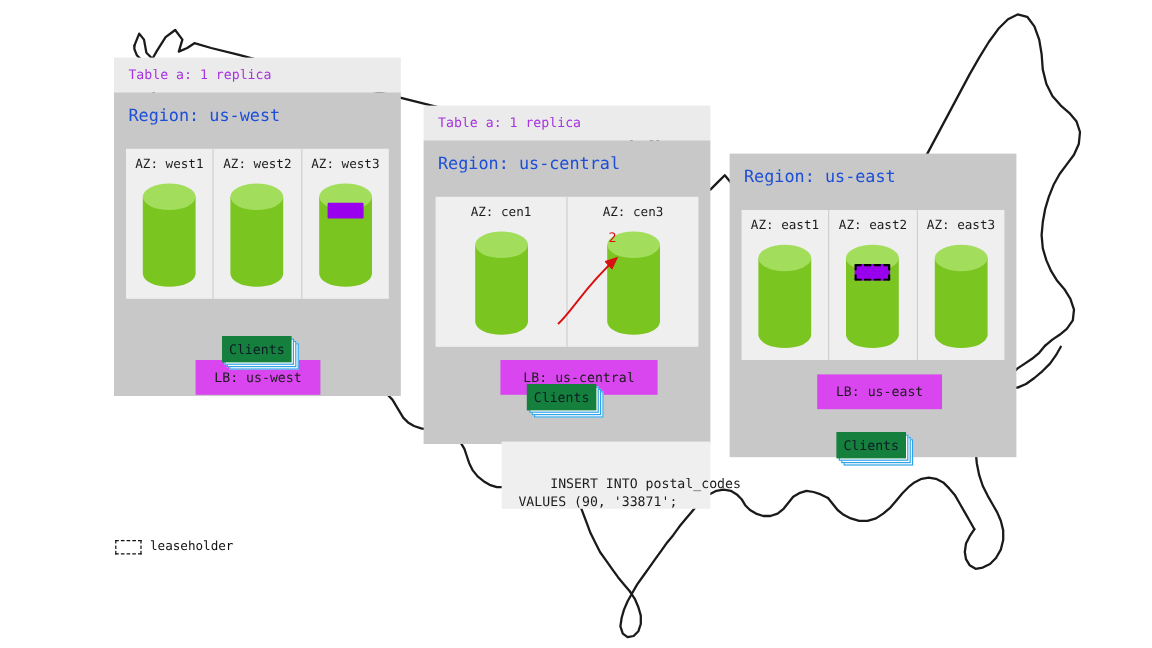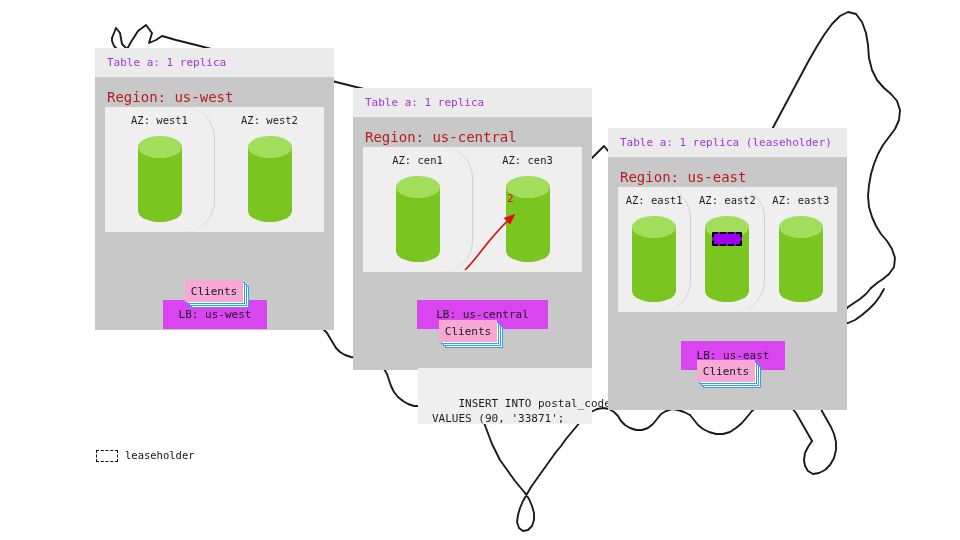--- a/index.html
+++ b/index.html
@@ -15,27 +15,27 @@
 
   
   .region-panel{position:absolute;box-sizing:border-box;}
   .panel-header{
     background:#ebebeb;color:#a733e0;
     font-size:11px;line-height:11px;
     padding:9px 0 9px 12px;letter-spacing:0px;white-space:nowrap;
   }
   .panel-body{background:#c8c8c8;}
   .region-title{
-    color:#b91c1c;font-size:14px;line-height:14px;
-    padding:13px 0 3px 12px;white-space:nowrap;
+    color:#1d4ed8;font-size:14px;line-height:14px;
+    padding:13px 0 20px 12px;white-space:nowrap;
   }
   .az-row{display:flex;background:#efefef;margin:0 10px;}
   .az-cell{
     flex:1 1 0;box-sizing:border-box;text-align:center;
-    padding:8px 0 10px 0;border-right:1px solid #cfcfcf;border-radius:31px;
+    padding:8px 0 10px 0;border-right:1px solid #cfcfcf;
   }
   .az-cell:last-child{border-right:none;}
   .az-label{
     font-size:10.5px;line-height:11px;color:#1c1c1c;white-space:nowrap;
     margin-bottom:9px;
   }
   .cyl-wrap{position:relative;display:inline-block;}
   .replica{
     position:absolute;background:#9900ee;border-radius:1px;
   }
@@ -43,21 +43,21 @@
 
   .lb-box{
     position:absolute;background:#d946ef;color:#1c1c1c;
     font-size:11px;line-height:11px;text-align:center;
     padding:9px 12px;white-space:nowrap;box-sizing:border-box;
   }
 
   
   .clients-stack{position:absolute;}
   .clients-stack .card{
-    position:absolute;background:#f9a8d4;box-sizing:border-box;
+    position:absolute;background:#15803d;box-sizing:border-box;
   }
   .clients-stack .card.shadow{background:#ffffff;border:1px solid #2ea3e8;}
   .clients-stack .card.front{
     color:#0d1b26;font-size:11px;line-height:11px;
     display:flex;align-items:center;justify-content:center;
     white-space:nowrap;
   }
 
   
   .sql-box{
@@ -197,20 +197,30 @@
         <div class="az-cell">
           <div class="az-label">AZ: west2</div>
           <div class="cyl-wrap">
             <svg width="48" height="88" viewBox="0 0 48 88">
               <path d="M2,12 L2,76 A22,11 0 0 0 46,76 L46,12 Z" fill="#7ac520"></path>
               <ellipse cx="24" cy="12" rx="22" ry="11" fill="#a3dd5c"></ellipse>
             </svg>
           </div>
         </div>
 
+        <div class="az-cell">
+          <div class="az-label">AZ: west3</div>
+          <div class="cyl-wrap">
+            <svg width="48" height="88" viewBox="0 0 48 88">
+              <path d="M2,12 L2,76 A22,11 0 0 0 46,76 L46,12 Z" fill="#7ac520"></path>
+              <ellipse cx="24" cy="12" rx="22" ry="11" fill="#a3dd5c"></ellipse>
+            </svg>
+            <div class="replica" style="left:9px;top:17px;width:30px;height:13px;"></div>
+          </div>
+        </div>
 
       </div>
 
       <div class="lb-box" style="left:68px;top:223px;width:104px;">
         <span>LB: us-west</span>
       </div>
     </div>
 
     <div class="clients-stack" style="left:90px;top:232px;width:68px;height:30px;">
       <div class="card shadow" style="left:6px;top:6px;width:58px;height:22px;"></div>
@@ -267,23 +277,20 @@
       </div>
     </div>
   </div>
 
   <div class="sql-box" style="left:418px;top:368px;width:174px;height:56px;">
     <span>INSERT INTO postal_codes
 VALUES (90, '33871';</span>
   </div>
 
   <div class="region-panel" style="left:608px;top:128px;width:239px;height:282px;">
-    <div class="panel-header">
-      <span>Table a: 1 replica (leaseholder)</span>
-    </div>
     <div class="panel-body" style="height:253px;position:relative;">
       <div class="region-title">Region: us-east</div>
       <div class="az-row" style="height:125px;">
 
         <div class="az-cell">
           <div class="az-label">AZ: east1</div>
           <div class="cyl-wrap">
             <svg width="48" height="88" viewBox="0 0 48 88">
               <path d="M2,12 L2,76 A22,11 0 0 0 46,76 L46,12 Z" fill="#7ac520"></path>
               <ellipse cx="24" cy="12" rx="22" ry="11" fill="#a3dd5c"></ellipse>

